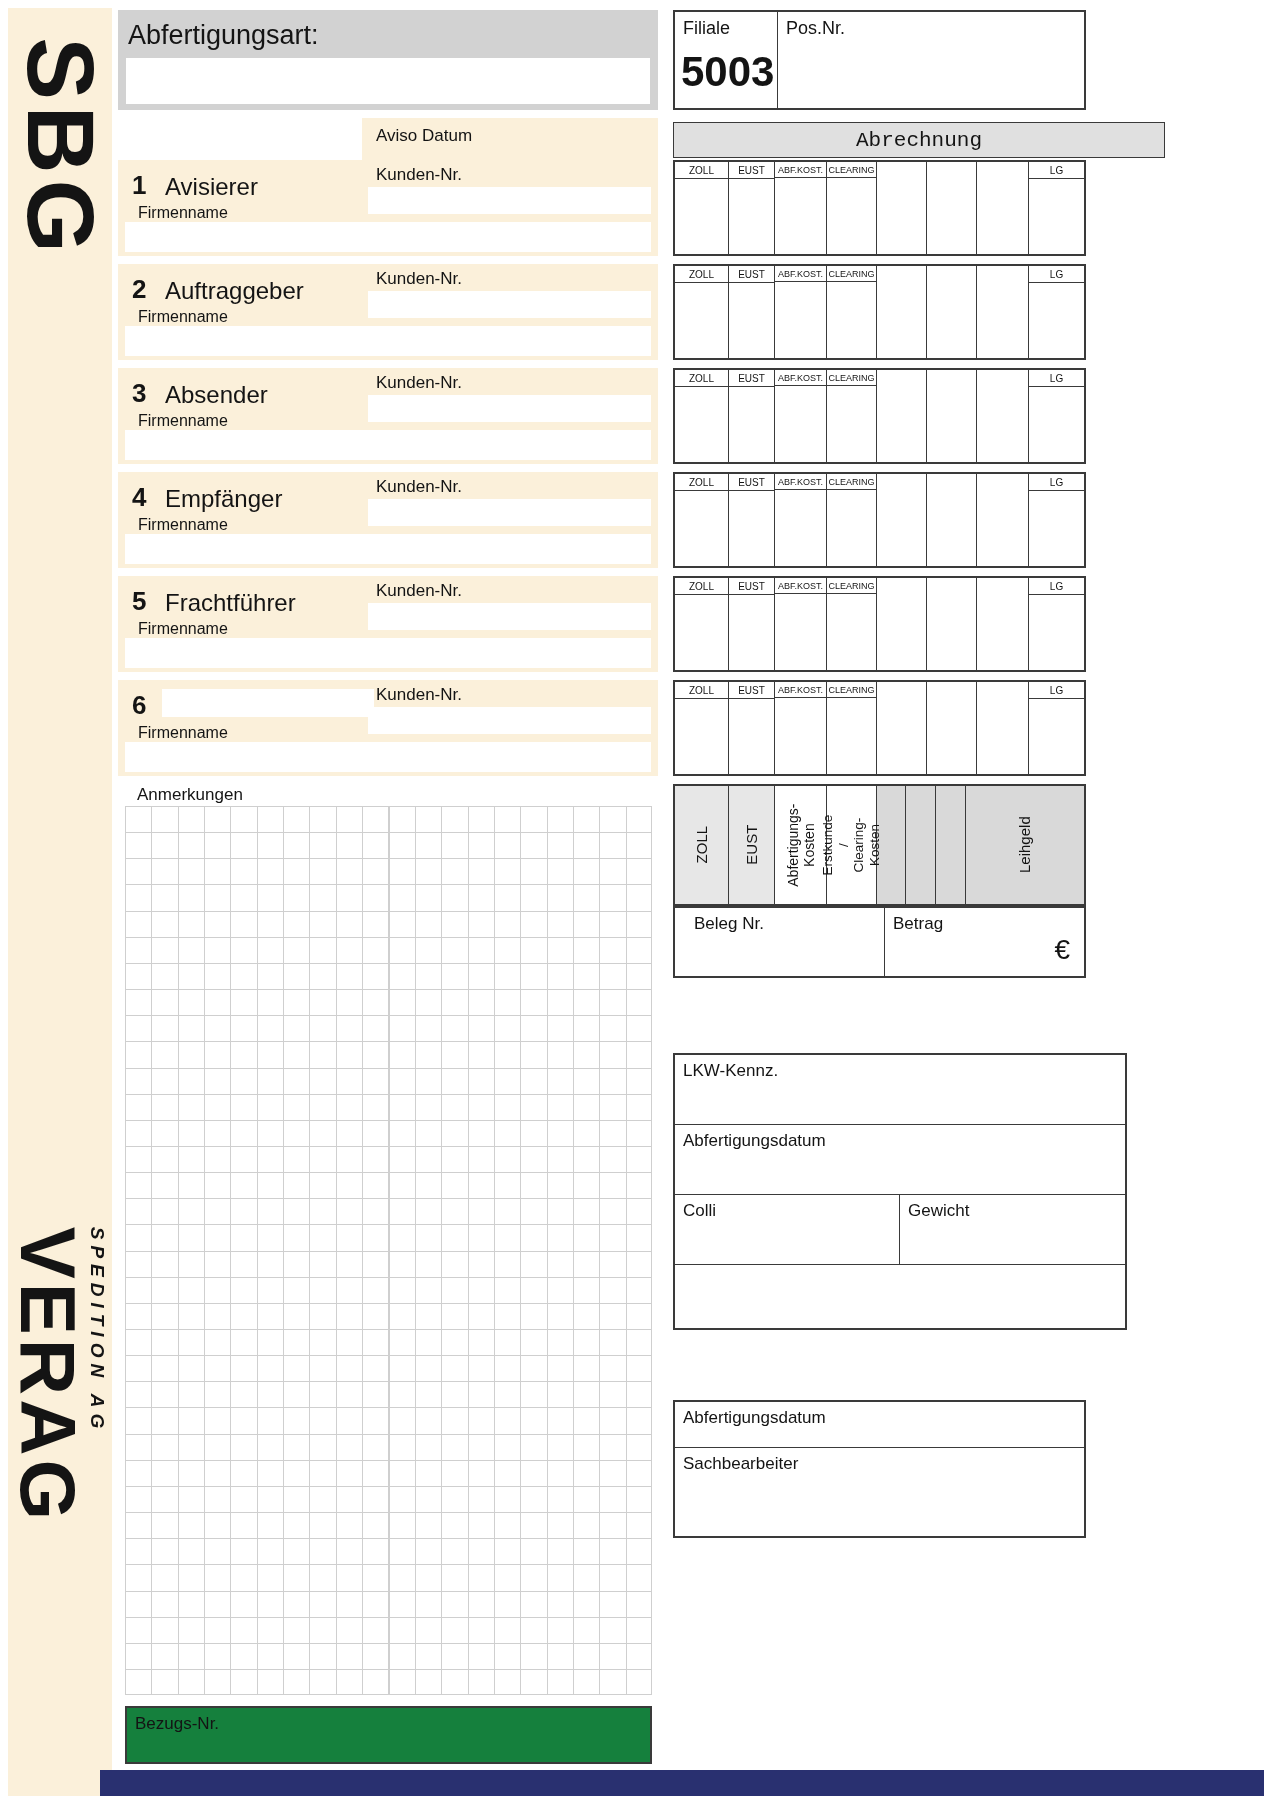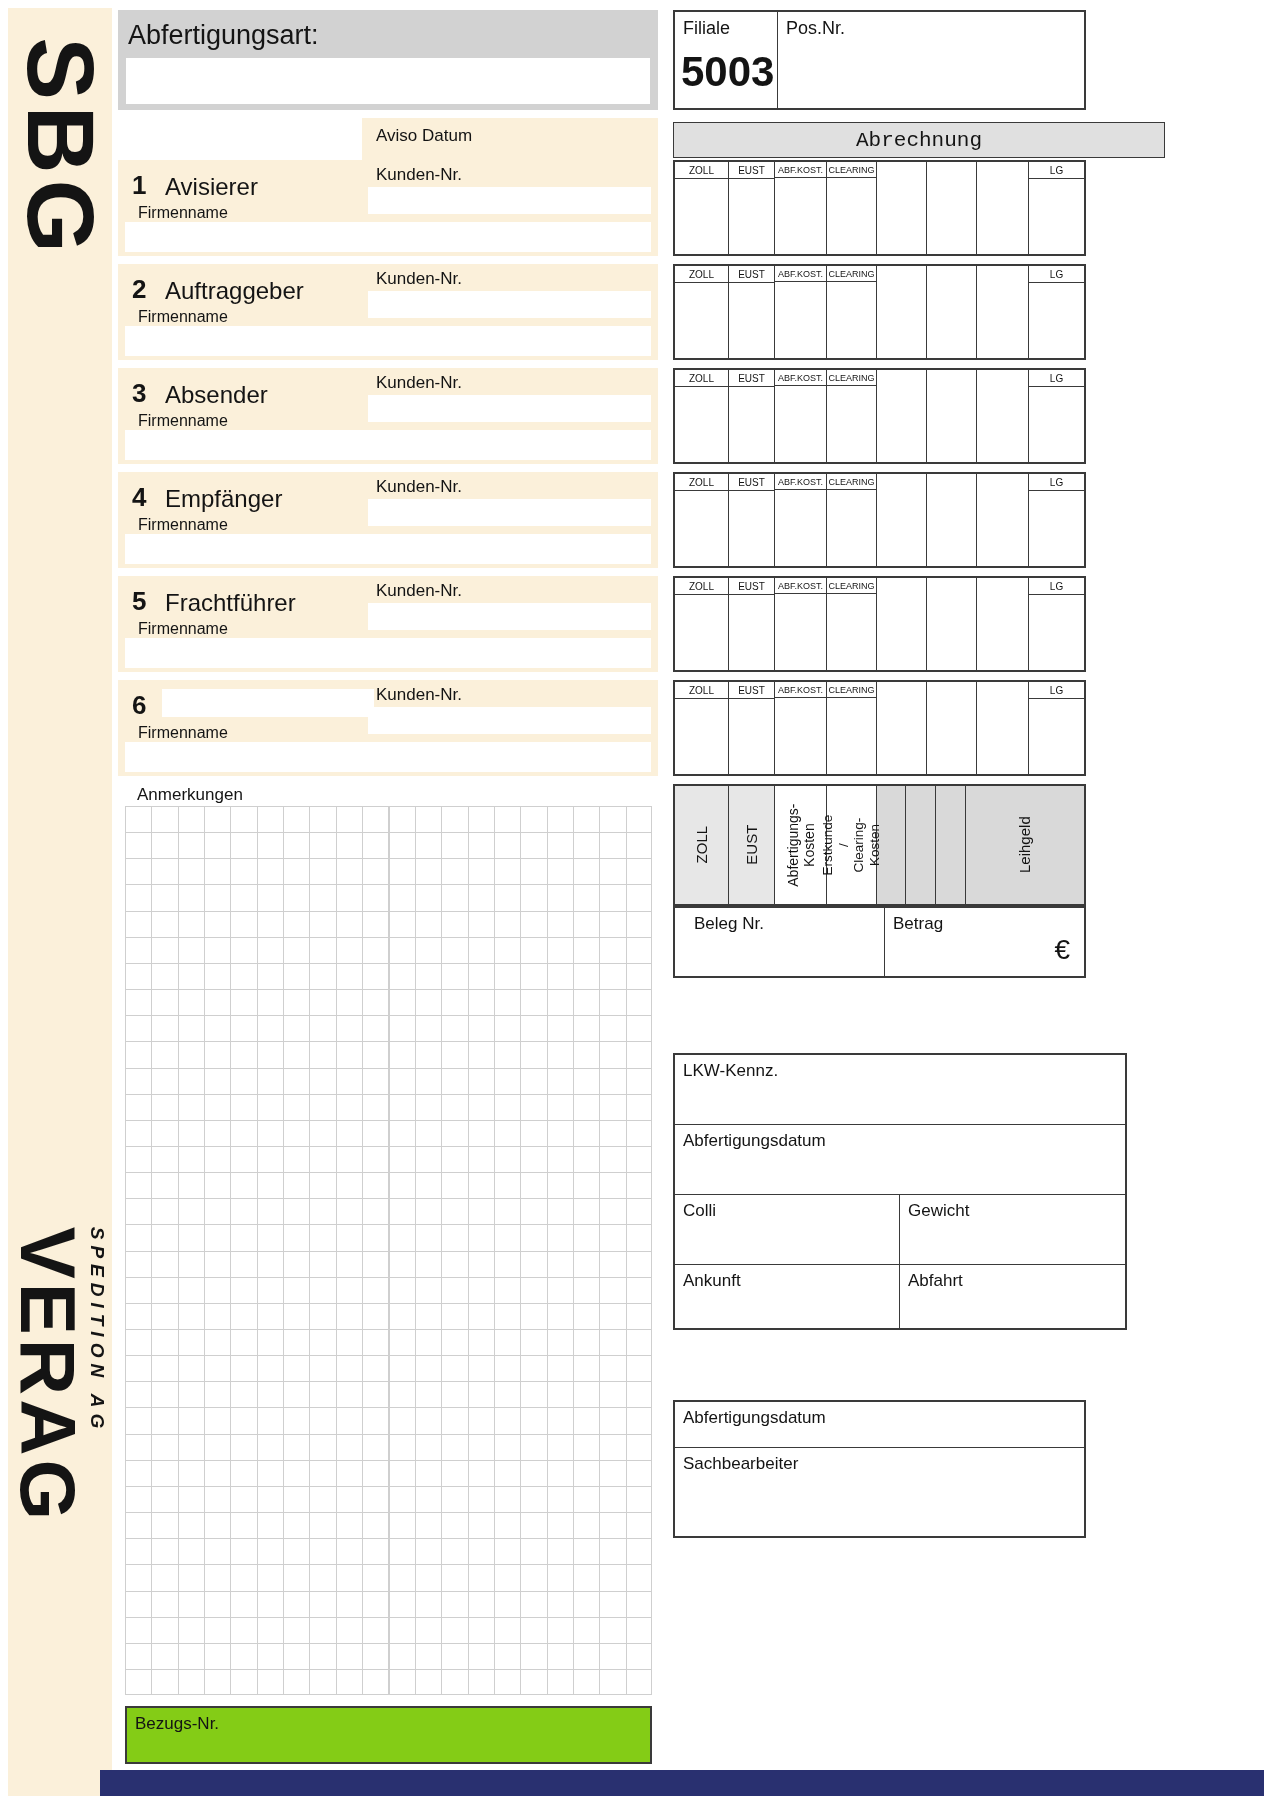--- a/index.html
+++ b/index.html
@@ -71,21 +71,21 @@
   .euro{position:absolute;right:14px;top:26px;font-size:28px;}
 
   
   .anm-label{position:absolute;left:137px;top:785px;font-size:17px;}
   .grid-area{position:absolute;left:125px;top:806px;width:527px;height:889px;
      background-image:
        repeating-linear-gradient(to right,#cfcfcf 0 1px,transparent 1px 26.35px),
        repeating-linear-gradient(to bottom,#cfcfcf 0 1px,transparent 1px 26.15px);
      border-right:1px solid #cfcfcf;border-bottom:1px solid #cfcfcf;background-color:#fff;}
 
-  .bezug{position:absolute;left:125px;top:1706px;width:527px;height:58px;border:2px solid #3a3a3a;background:#84cc16;}
+  .bezug{position:absolute;left:125px;top:1706px;width:527px;height:58px;border:2px solid #3a3a3a;background:#15803d;}
 
   
   .cargo{position:absolute;left:673px;top:1053px;width:454px;height:277px;border:2px solid #3a3a3a;background:#fff;
      display:flex;flex-direction:column;}
   .crow{position:relative;height:70px;border-bottom:1px solid #3a3a3a;}
   .crow.split{display:flex;}
   .crow.last{flex:1;border-bottom:none;}
   .ccell{position:relative;width:50%;height:100%;}
   .ccell:first-child{border-right:1px solid #3a3a3a;}
 
@@ -372,28 +372,20 @@
     <div class="box-label">Abfertigungsdatum</div>
   </div>
   <div class="crow split">
     <div class="ccell">
       <div class="box-label">Colli</div>
     </div>
     <div class="ccell">
       <div class="box-label">Gewicht</div>
     </div>
   </div>
-  <div class="crow split last">
-    <div class="ccell">
-      <div class="box-label">Ankunft</div>
-    </div>
-    <div class="ccell">
-      <div class="box-label">Abfahrt</div>
-    </div>
-  </div>
 </div>
 
 <div class="proc">
   <div class="prow">
     <div class="box-label">Abfertigungsdatum</div>
   </div>
   <div class="prow last">
     <div class="box-label">Sachbearbeiter</div>
   </div>
 </div>

